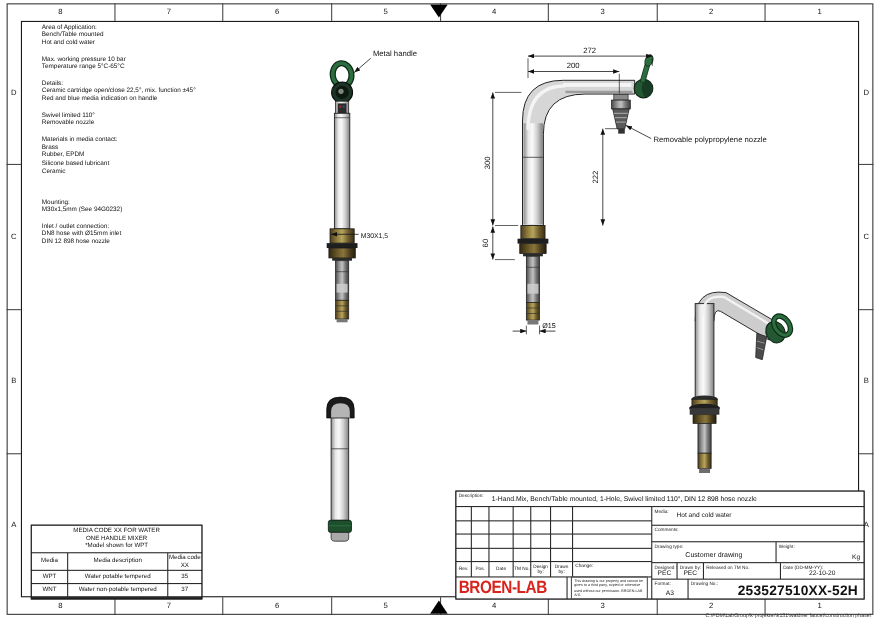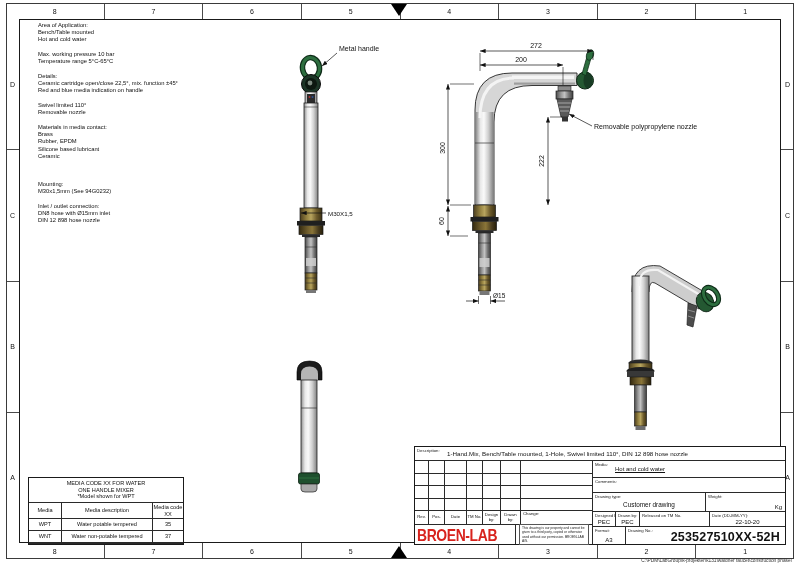--- a/index.html
+++ b/index.html
@@ -49,21 +49,21 @@
   .rev-head div{background:#fff;display:flex;align-items:center;justify-content:center;text-align:center;
                 font-size:4.3px;line-height:1.05;overflow:hidden;}
   .rev-head .rh-change{justify-content:flex-start;align-items:flex-start;padding:1px 0 0 2px;}
   .logo-row{height:19px;display:flex;background:#2a2a2a;}
   .logo-cell{flex:1;background:#fff;display:flex;align-items:center;padding-left:2px;margin-right:1px;}
   .logo-text{font-weight:bold;font-size:14.5px;color:#d8231d;letter-spacing:-0.4px;
              transform:scaleY(1.12) scaleX(0.96);transform-origin:left center;white-space:nowrap;}
   .disc-cell{width:76px;background:#fff;display:flex;align-items:center;justify-content:center;}
   .disc-box{margin:1px 3px;border:0.8px solid #555;font-size:3.3px;line-height:1.25;
             padding:1px 2px;color:#222;}
-  .cell{background:#fff;position:relative;overflow:hidden;text-decoration:underline;}
+  .cell{background:#fff;position:relative;overflow:hidden;}
   .lbl{position:absolute;top:1px;left:2px;font-size:4.3px;color:#222;white-space:nowrap;}
   .row-media{height:16px;margin-bottom:1px;}
   .row-comments{height:14px;margin-bottom:1px;}
   .row-flex{display:flex;background:#2a2a2a;margin-bottom:1px;}
   .row-type{height:18px;}
   .row-people{height:14px;}
   .row-format{flex:1;margin-bottom:0;}
   .row-flex .cell{margin-right:1px;}
   .row-flex .cell:last-child{margin-right:0;}
   .c-type{flex:1;}

